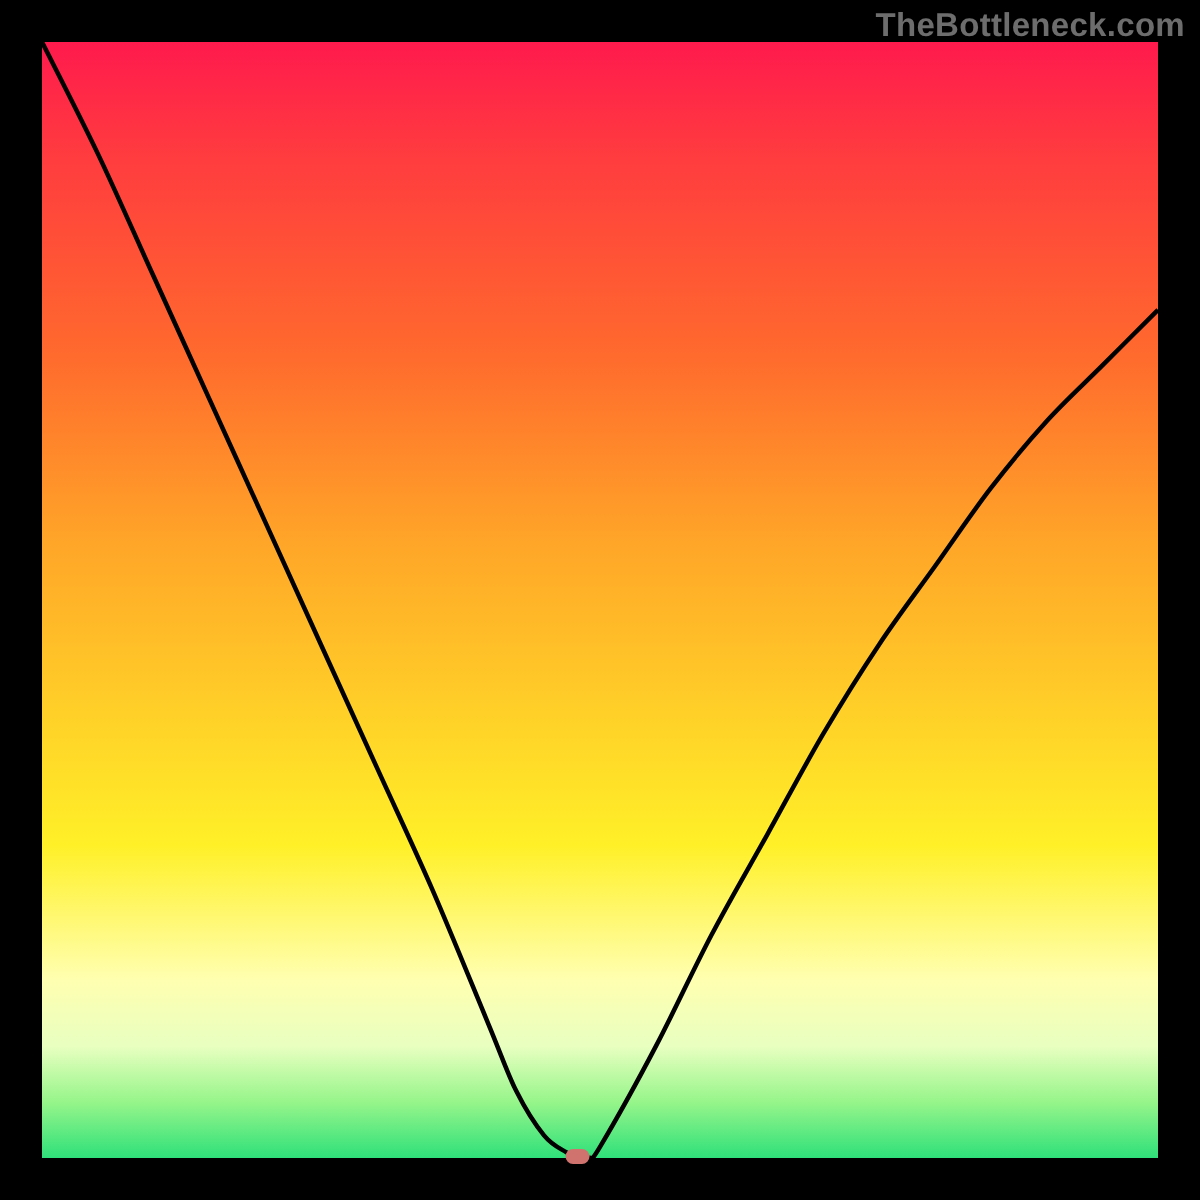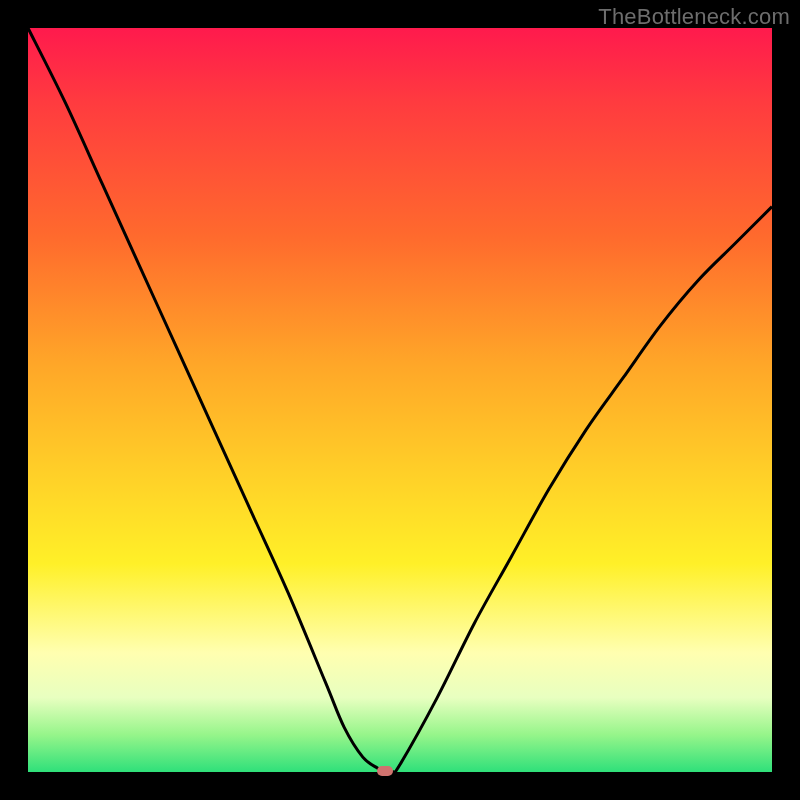--- a/index.html
+++ b/index.html
@@ -11,20 +11,21 @@
     font-family: Arial, Helvetica, sans-serif;
     overflow: hidden;
   }
   .frame {
     position: absolute;
     left: 0;
     top: 0;
     width: 800px;
     height: 800px;
     background: #000;
+    font-weight: bold;
   }
   .plot-area {
     position: absolute;
     left: 28px;
     top: 28px;
     width: 744px;
     height: 744px;
     
     background: linear-gradient(to bottom,
       #ff1a4d 0%,

